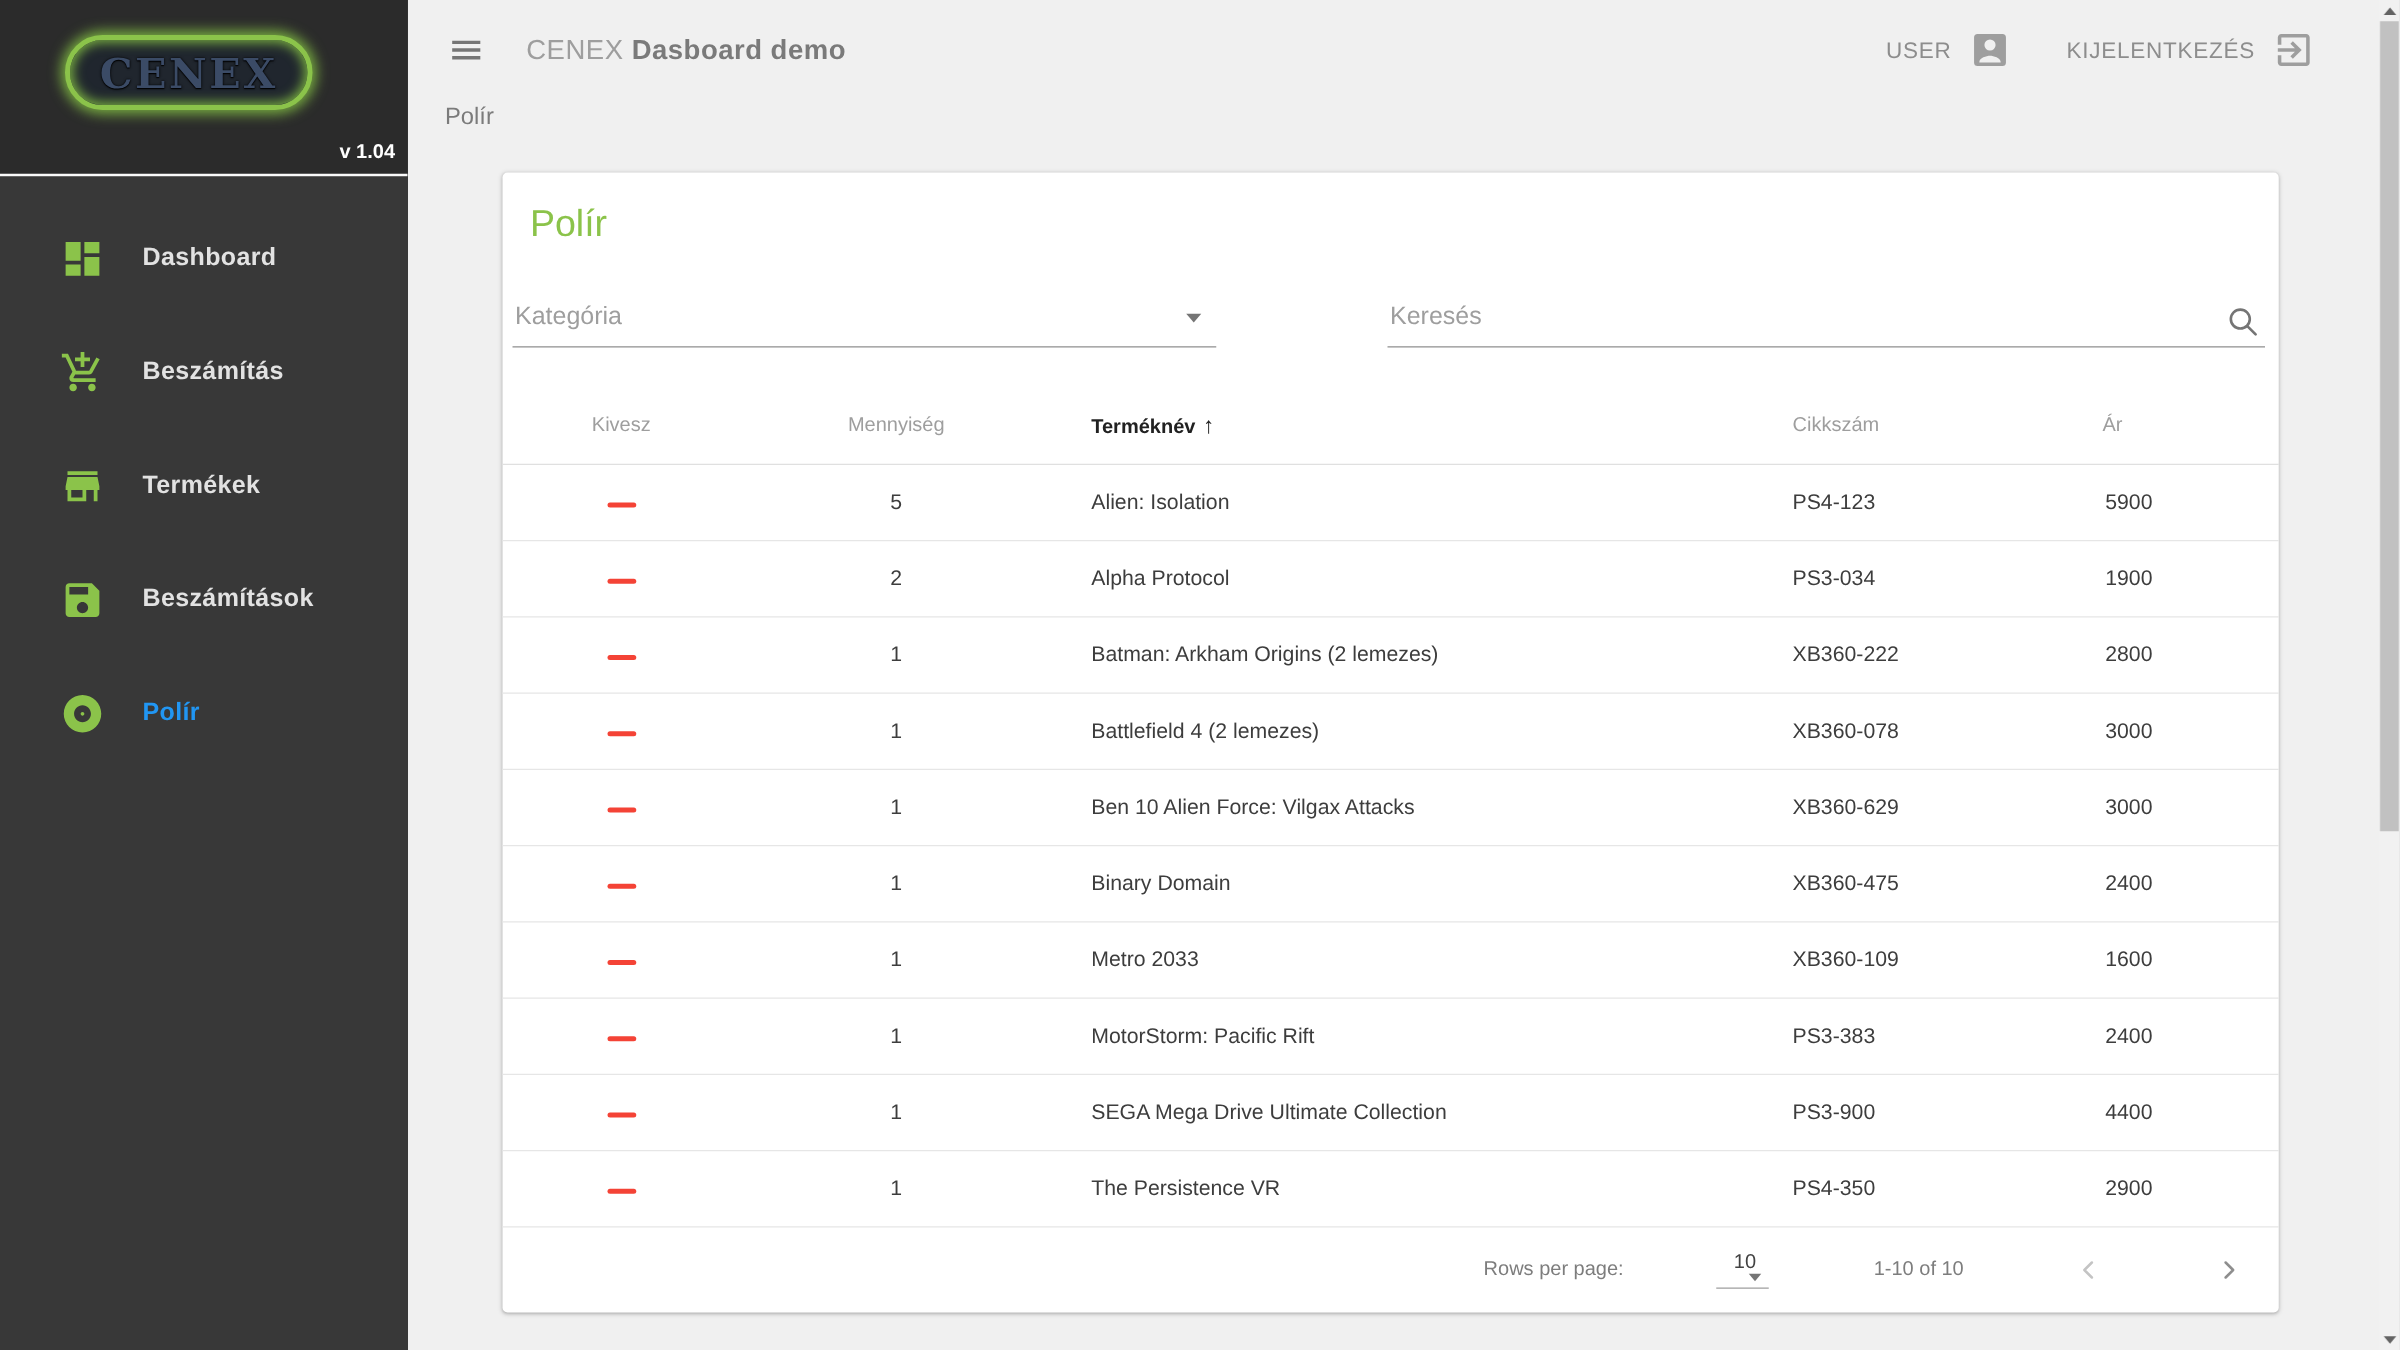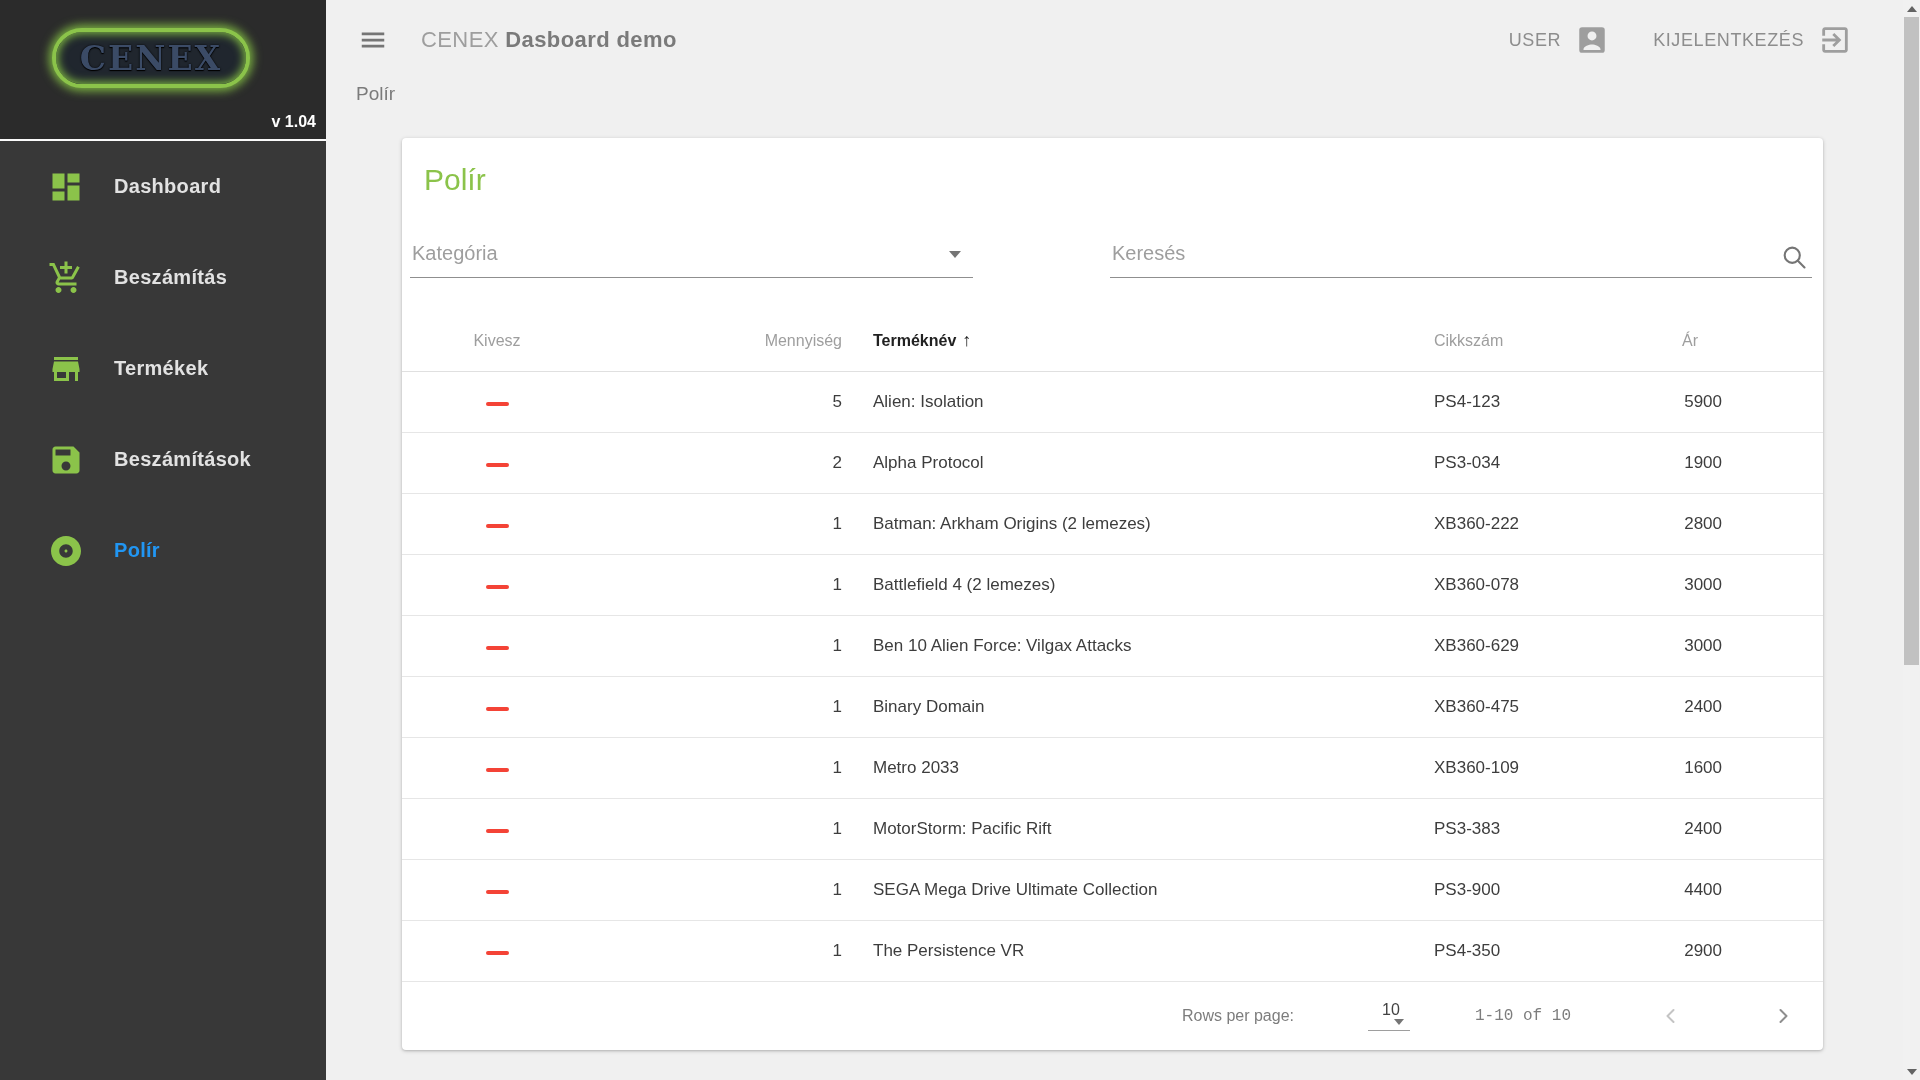--- a/index.html
+++ b/index.html
@@ -9,21 +9,21 @@
   
   .sidebar { position:fixed; left:0; top:0; width:326px; height:1080px; background:#383838; z-index:5; }
   .logo-block { height:141px; background:#2b2b2b; border-bottom:2px solid #fafafa; position:relative; }
   .logo-pill { position:absolute; left:52px; top:28px; width:198px; height:60px; border-radius:30px;
                border:4px solid #8bc34a; background:#20262e; display:flex; align-items:center; justify-content:center;
                box-shadow:0 0 10px 3px #7cb342, inset 0 0 9px 2px #7cb342; }
   .logo-text { font-family:"DejaVu Serif", serif; font-weight:bold; font-size:33px; letter-spacing:2px;
                color:#3b4b66; text-shadow:0 0 2px #000, 0 1px 1px #000; }
   .version { position:absolute; right:10px; bottom:8px; color:#ffffff; font-weight:bold; font-size:16px; }
 
-  .nav { }
+  .nav { padding-top:20px; }
   .nav-item { height:91px; display:flex; align-items:center; padding-left:48px; cursor:pointer; }
   .nav-icon { width:36px; height:36px; margin-right:30px; flex:none; }
   .nav-icon svg { width:36px; height:36px; display:block; }
   .nav-label { font-size:20px; font-weight:bold; color:#e2e2e2; letter-spacing:0.3px; }
   .nav-item.active .nav-label { color:#2196f3; }
 
   
   .main { position:absolute; left:326px; top:0; width:1594px; height:1080px; }
   .topbar { height:80px; display:flex; align-items:center; padding-left:29px; }
   .hamburger { width:36px; height:36px; background:none; border:none; cursor:pointer; padding:3px; }
@@ -49,40 +49,40 @@
   .field .ph { position:absolute; left:2px; bottom:12px; font-size:20px; color:#9e9e9e; }
   .dd-arrow { position:absolute; right:12px; bottom:19px; width:0; height:0;
               border-left:6px solid transparent; border-right:6px solid transparent; border-top:7px solid #757575; }
   .search-icon { position:absolute; right:4px; bottom:6px; width:28px; height:28px; cursor:pointer; }
 
   .thead, .trow { display:grid; grid-template-columns:190px 250px 560px 240px 1fr; align-items:center; }
   .thead { position:absolute; top:172px; left:0; width:100%; height:62px; border-bottom:1px solid #e0e0e0;
            font-size:16px; color:#9e9e9e; }
   .th { cursor:pointer; }
   .th.c1, .td.c1 { text-align:center; }
-  .th.c2, .td.c2 { text-align:right; }
+  .th.c2, .td.c2 { text-align:center; }
   .th.c3, .td.c3 { padding-left:31px; }
   .th.c4, .td.c4 { padding-left:32px; }
   .th.c5 { text-align:right; padding-right:125px; }
   .td.c5 { text-align:right; padding-right:101px; }
   .th.sorted { color:#212121; font-weight:bold; }
   .sort-arrow { font-weight:normal; font-size:18px; margin-left:6px; color:#212121; }
 
   .tbody { position:absolute; top:234px; left:0; width:100%; }
   .trow { height:61px; border-bottom:1px solid #e6e6e6; font-size:17px; color:#3d3d3d; }
   .remove-btn { background:none; border:none; cursor:pointer; padding:8px; }
   .minus { display:block; width:23px; height:4px; background:#f44336; border-radius:2px; }
 
   .pagination { position:absolute; top:844px; left:0; right:0; bottom:0; display:flex; align-items:center;
                 justify-content:flex-end; padding-right:28px; font-size:16px; color:#7d7d7d;gap:36px; }
   .rpp-select { display:inline-flex; align-items:center; margin-left:38px; padding:0 6px 5px 10px;
                 border-bottom:1px solid #9e9e9e; cursor:pointer; color:#424242;flex-direction:column; }
   .rpp-arrow { width:0; height:0; border-left:5px solid transparent; border-right:5px solid transparent;
                border-top:6px solid #757575; margin-left:16px; }
-  .range { margin-left:29px;font-family:Liberation Mono, monospace; }
+  .range { margin-left:48px; }
   .pg-btn { background:none; border:none; cursor:pointer; margin-left:52px; padding:0; }
   .pg-btn svg { display:block; width:24px; height:24px; }
 
   
   .scrollbar { position:fixed; right:0; top:0; width:17px; height:1080px; background:#f1f1f1; z-index:10; }
   .sb-arrow { position:absolute; left:0; width:17px; height:17px; display:flex; align-items:center; justify-content:center; cursor:pointer; }
   .sb-up { top:0; } .sb-down { bottom:0; }
   .tri-up { width:0; height:0; border-left:5px solid transparent; border-right:5px solid transparent; border-bottom:6px solid #636363; }
   .tri-down { width:0; height:0; border-left:5px solid transparent; border-right:5px solid transparent; border-top:6px solid #636363; }
   .sb-thumb { position:absolute; top:17px; left:1px; width:15px; height:648px; background:#c1c1c1; cursor:pointer; }

